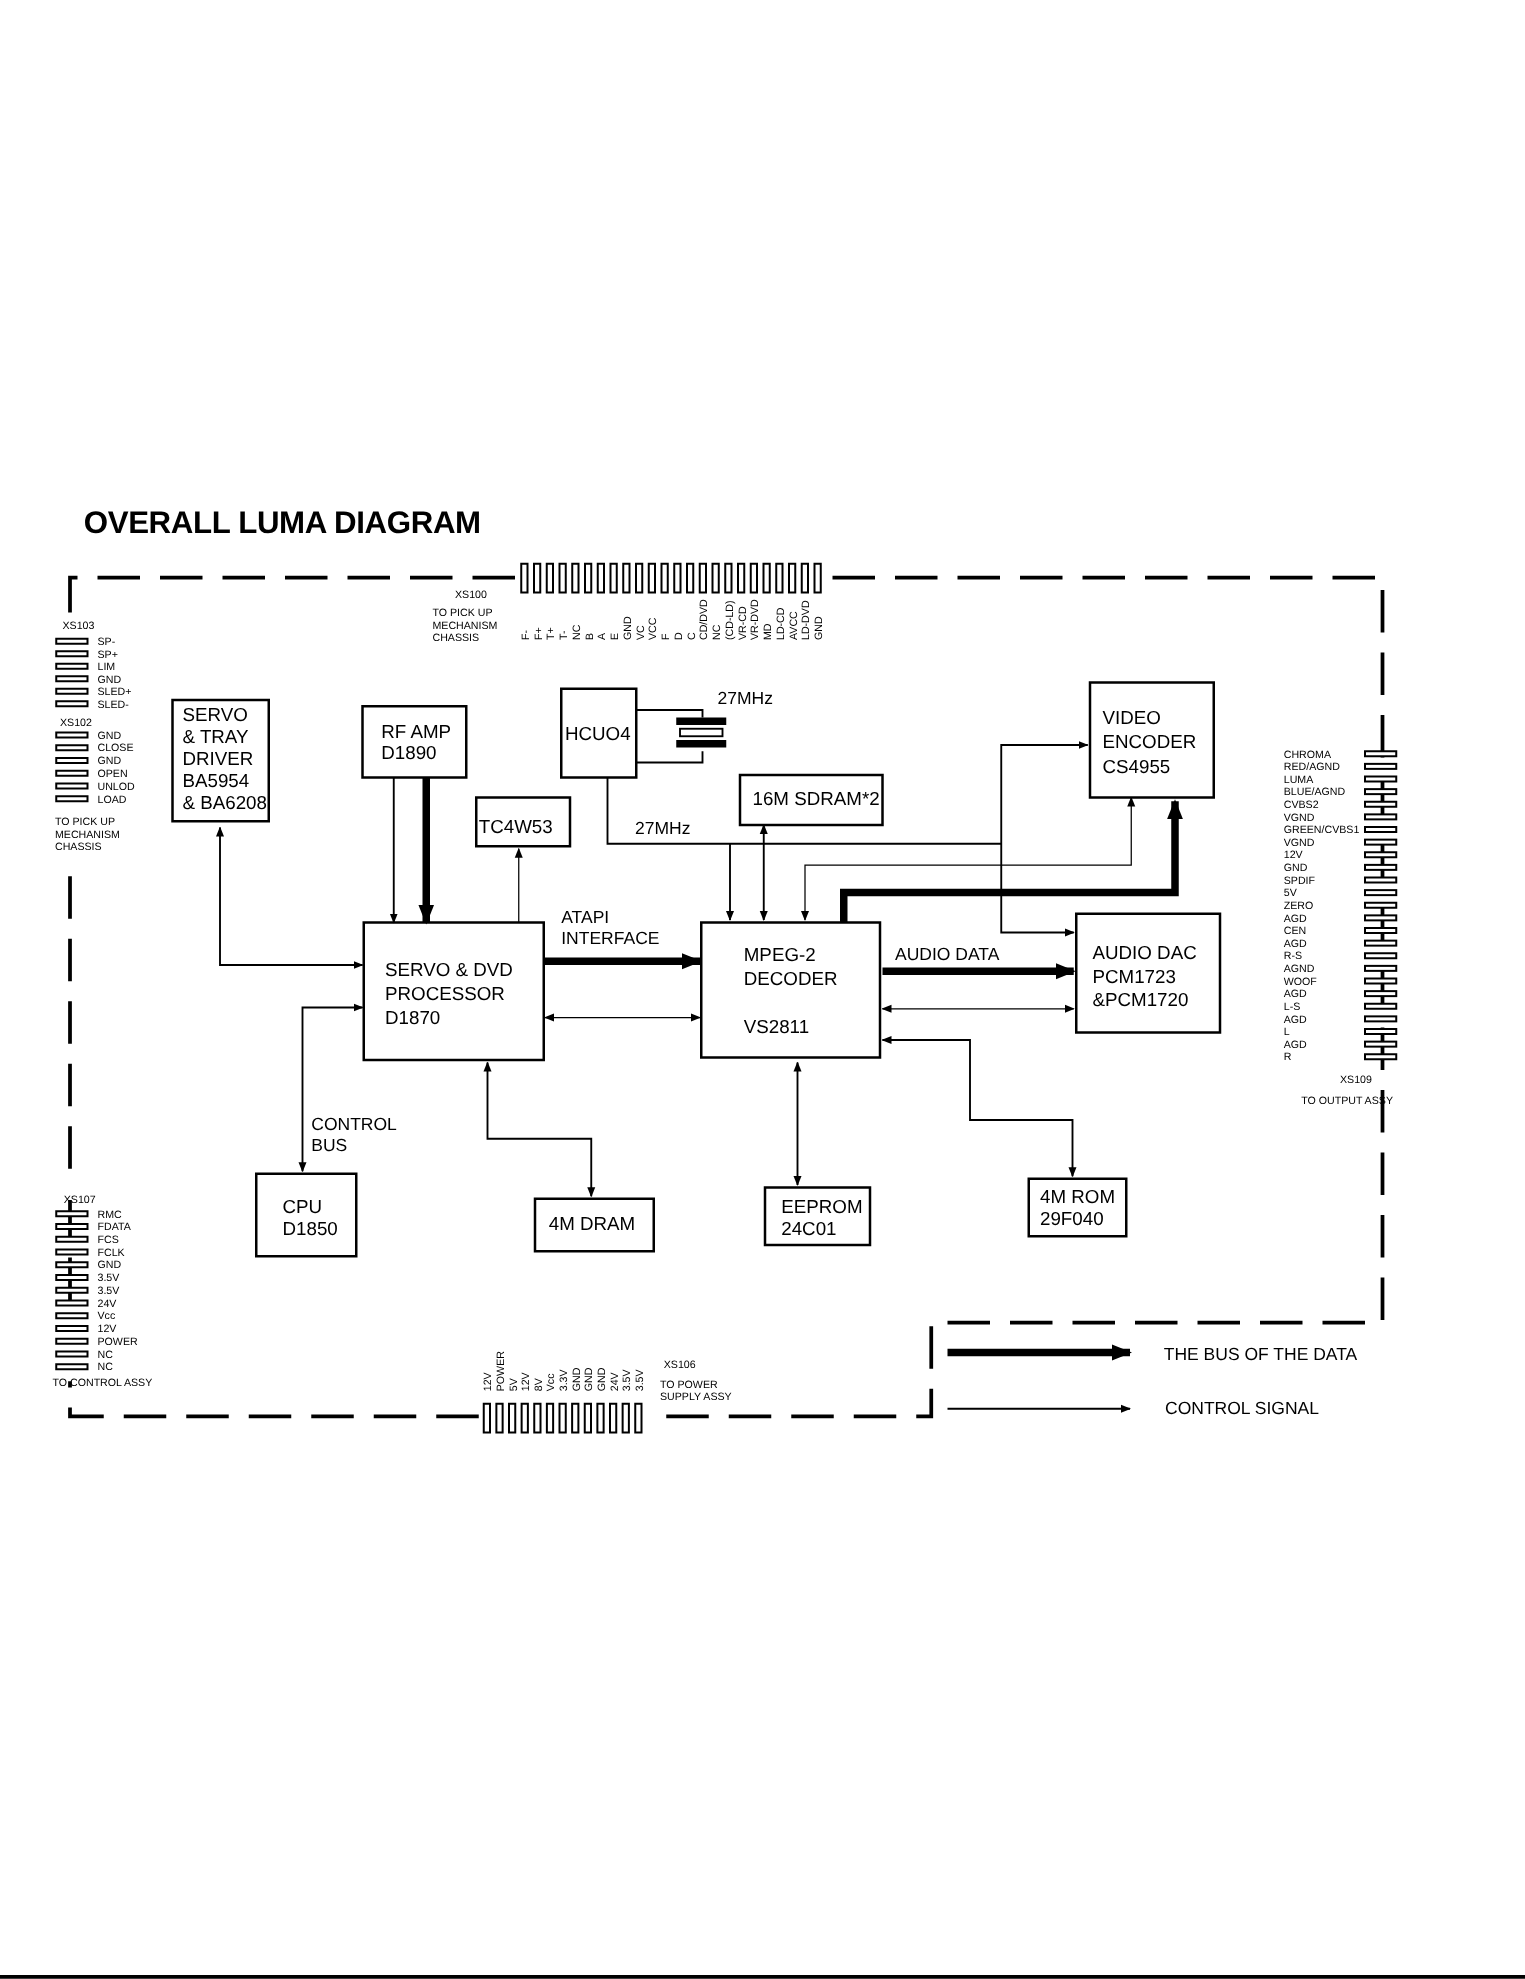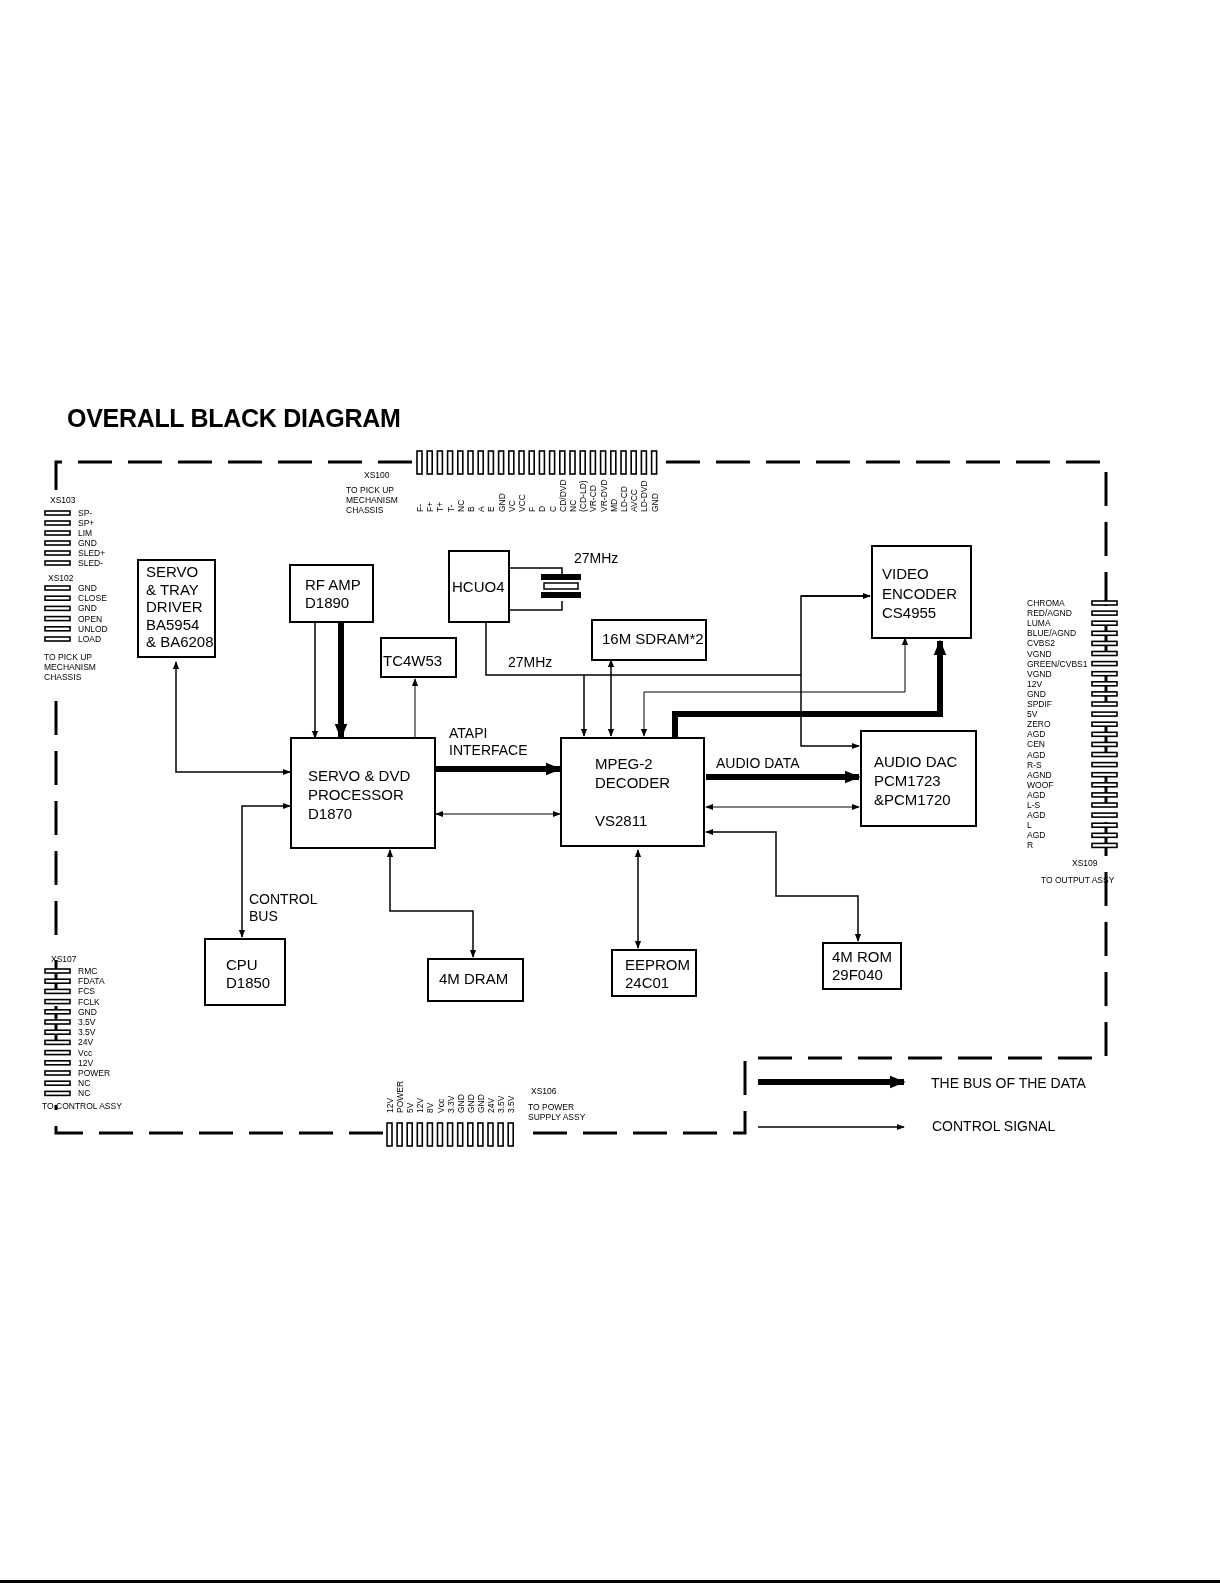--- a/index.html
+++ b/index.html
@@ -9,21 +9,21 @@
            letter-spacing: -0.3px; }
   svg#diagram { position: absolute; left: 0; top: 0; }
   .blk-text { font-family: "Liberation Sans", sans-serif; font-size: 15px; fill: #000; }
   .sm { font-family: "Liberation Sans", sans-serif; font-size: 8.5px; fill: #000; }
   .lbl { font-family: "Liberation Sans", sans-serif; font-size: 14px; fill: #000; }
   #bottom-rule { position: absolute; left: 0; right: 0; top: 1580px; height: 3px; background: #000; }
 </style>
 </head>
 <body>
 
-<div id="title">OVERALL BLACK DIAGRAM</div>
+<div id="title">OVERALL LUMA DIAGRAM</div>
 
 <svg id="diagram" width="1220" height="1583" viewBox="0 0 1220 1583" xmlns="http://www.w3.org/2000/svg">
   <defs>
     <marker id="ah" viewBox="0 0 10 10" refX="9" refY="5" markerWidth="8" markerHeight="8" orient="auto-start-reverse" markerUnits="userSpaceOnUse">
       <path d="M0,1 L10,5 L0,9 z" fill="#000"></path>
     </marker>
     <marker id="ahb" viewBox="0 0 10 10" refX="9" refY="5" markerWidth="16" markerHeight="16" orient="auto-start-reverse" markerUnits="userSpaceOnUse">
       <path d="M0,1 L10,5 L0,9 z" fill="#000"></path>
     </marker>
   </defs>

